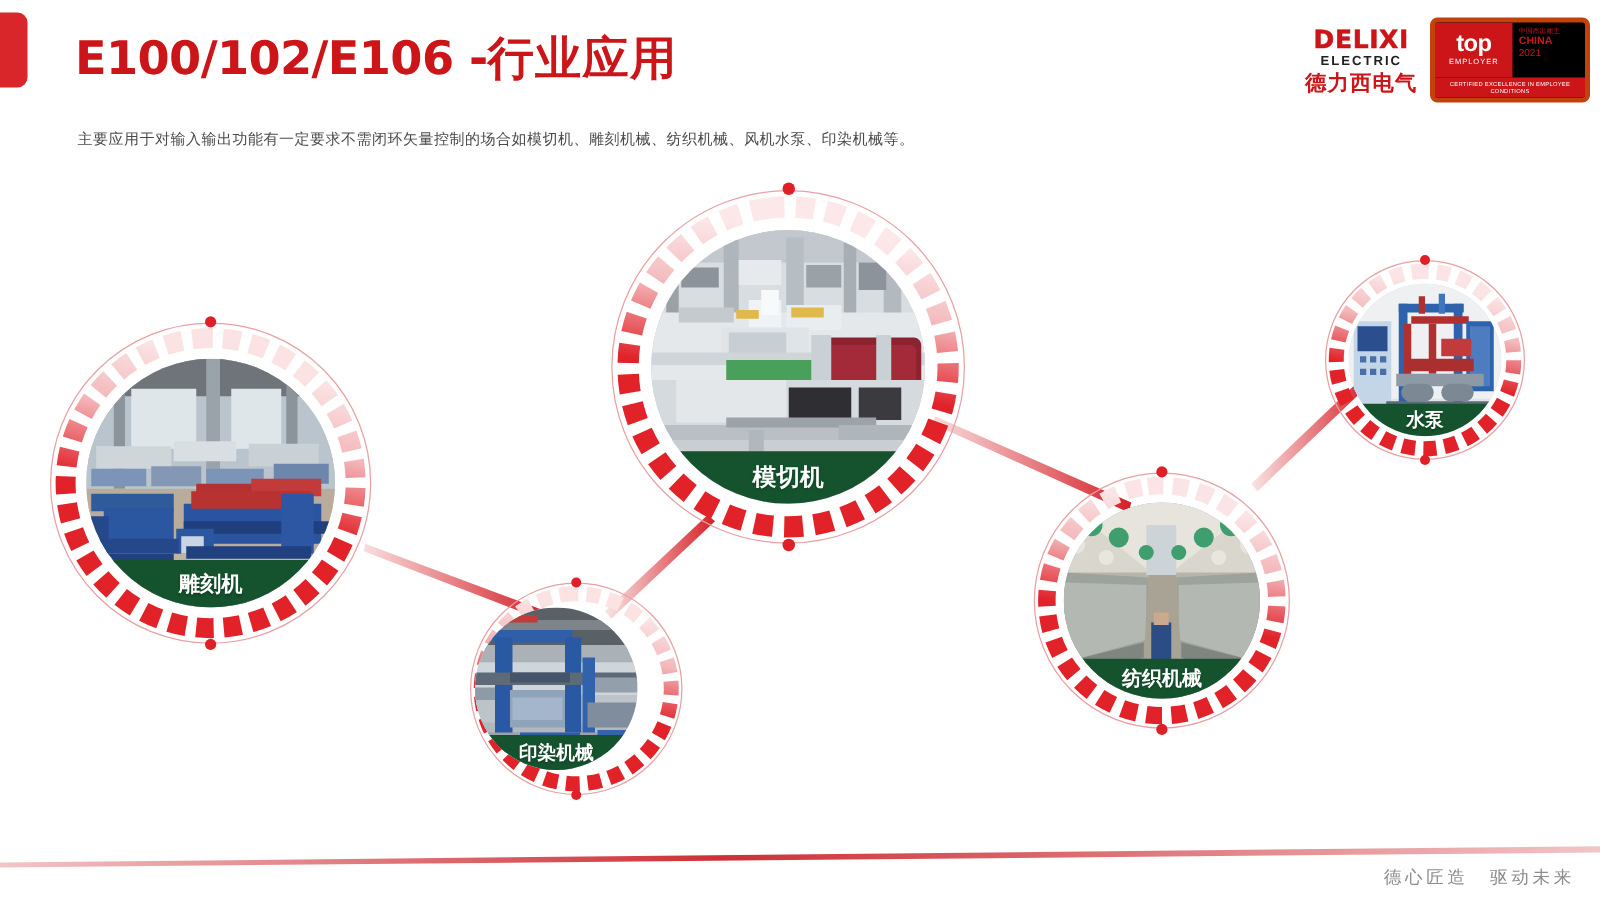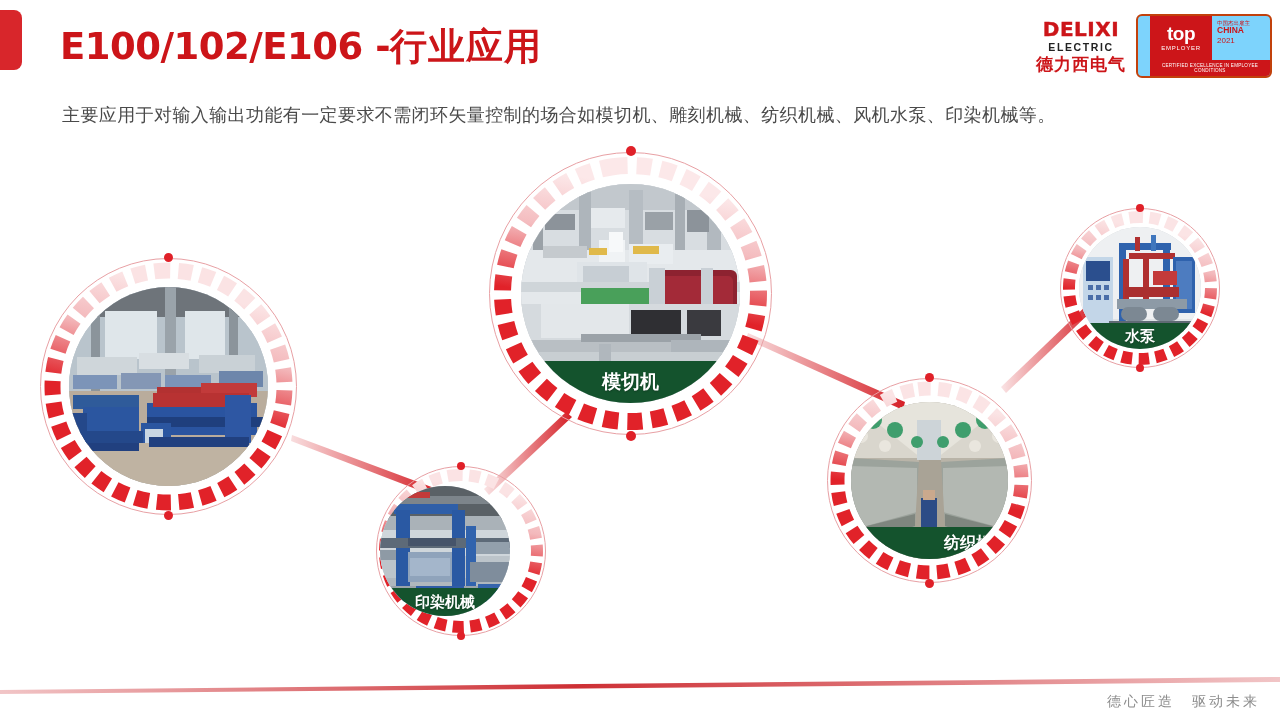--- a/index.html
+++ b/index.html
@@ -17,21 +17,21 @@
   }
   .title{
     position:absolute;left:60px;top:22px;
     font-size:37px;font-weight:bold;color:#CC1519;
     letter-spacing:-0.5px;white-space:nowrap;
     font-family:"DejaVu Sans","Liberation Sans",sans-serif;
   }
   .title .cn{letter-spacing:1px;}
   .subtitle{
     position:absolute;left:62px;top:103px;
-    font-size:18px;color:#4a4a4a;white-space:nowrap;
+    font-size:12px;color:#4a4a4a;white-space:nowrap;
     letter-spacing:.4px;
   }
 
   
   .logo-wrap{
     position:absolute;right:8px;top:14px;
     display:flex;align-items:center;gap:10px;
   }
   .delixi{
     display:flex;flex-direction:column;align-items:center;line-height:1;
@@ -41,22 +41,22 @@
     font-family:"DejaVu Sans","Liberation Sans",sans-serif;
     -webkit-text-stroke:0.4px #CC1519;
   }
   .delixi .d2{
     font-size:10.5px;font-weight:bold;color:#222;letter-spacing:1.6px;margin-top:3px;
   }
   .delixi .d3{
     font-size:17px;font-weight:bold;color:#CC1519;letter-spacing:1px;margin-top:3px;
   }
   .top-emp{
-    border:2px solid #c2410c;border-radius:6px;overflow:hidden;
-    width:120px;background:#7dd3fc;padding-left:12px;
+    border:4px solid #c2410c;border-radius:6px;overflow:hidden;
+    width:120px;background:#000000;
   }
   .te-top{display:flex;height:44px;}
   .te-left{
     background:#CC1519;color:#fff;width:62px;
     display:flex;flex-direction:column;align-items:center;justify-content:center;
   }
   .te-left .tl1{font-size:19px;font-weight:bold;line-height:.9;letter-spacing:-.5px;}
   .te-left .tl2{font-size:6px;letter-spacing:.8px;margin-top:3px;}
   .te-right{
     flex:1;padding:4px 0 0 5px;color:#CC1519;line-height:1.15;
@@ -195,20 +195,23 @@
         <rect x="84" y="106" width="96" height="14" fill="#b83232"></rect>
         <rect x="78" y="130" width="120" height="10" fill="#1f3f7d"></rect>
         <rect x="72" y="136" width="30" height="46" fill="#2b56a0"></rect>
         <rect x="76" y="142" width="18" height="14" fill="#c9d6e2"></rect>
         <rect x="156" y="108" width="26" height="52" fill="#2e57a3"></rect>
         <rect x="0" y="144" width="74" height="12" fill="#24488a"></rect>
         <rect x="0" y="156" width="199" height="43" fill="#bfb3a2"></rect>
         <rect x="12" y="156" width="58" height="8" fill="#21407f"></rect>
         <rect x="80" y="150" width="100" height="10" fill="#21407f"></rect>
       </svg>
+      <div class="band" style="height:38px;font-size:17px;">
+        <span>雕刻机</span>
+      </div>
     </div>
     <div class="dot" style="left:124px;top:-5px;width:9px;height:9px;"></div>
     <div class="dot" style="left:124px;top:253px;width:9px;height:9px;"></div>
   </div>
 
   <div class="node" style="left:489px;top:152px;width:283px;height:283px;">
     <div class="ring-thin"></div>
     <svg class="dash" style="left:0;top:0;" width="283" height="283" viewBox="0 0 283 283">
       <defs>
         <linearGradient id="dg2" x1="0" y1="0" x2="1" y2="0.3">
@@ -348,21 +351,21 @@
         <polygon points="0,64 66,66 66,110 0,128" fill="#b3b8b2"></polygon>
         <polygon points="157,64 92,66 92,110 157,128" fill="#b3b8b2"></polygon>
         <polygon points="68,58 90,58 96,157 62,157" fill="#a9a396"></polygon>
         <rect x="70" y="96" width="16" height="30" fill="#2c4c86"></rect>
         <rect x="72" y="88" width="12" height="10" fill="#caa98d"></rect>
         <polygon points="0,128 64,112 64,124 0,146" fill="#7f867f"></polygon>
         <polygon points="157,128 94,112 94,124 157,146" fill="#7f867f"></polygon>
         <polygon points="0,146 62,126 62,140 0,157" fill="#6d746e"></polygon>
         <polygon points="157,146 96,126 96,140 157,157" fill="#6d746e"></polygon>
       </svg>
-      <div class="band" style="height:32px;font-size:16px;justify-content:flex-end;">
+      <div class="band" style="height:32px;font-size:16px;">
         <span>纺织机械</span>
       </div>
     </div>
     <div class="dot" style="left:98px;top:-5px;width:9px;height:9px;"></div>
     <div class="dot" style="left:98px;top:201px;width:9px;height:9px;"></div>
   </div>
 
   <div class="node" style="left:1060px;top:208px;width:160px;height:160px;">
     <div class="ring-thin"></div>
     <svg class="dash" style="left:0;top:0;" width="160" height="160" viewBox="0 0 160 160">

